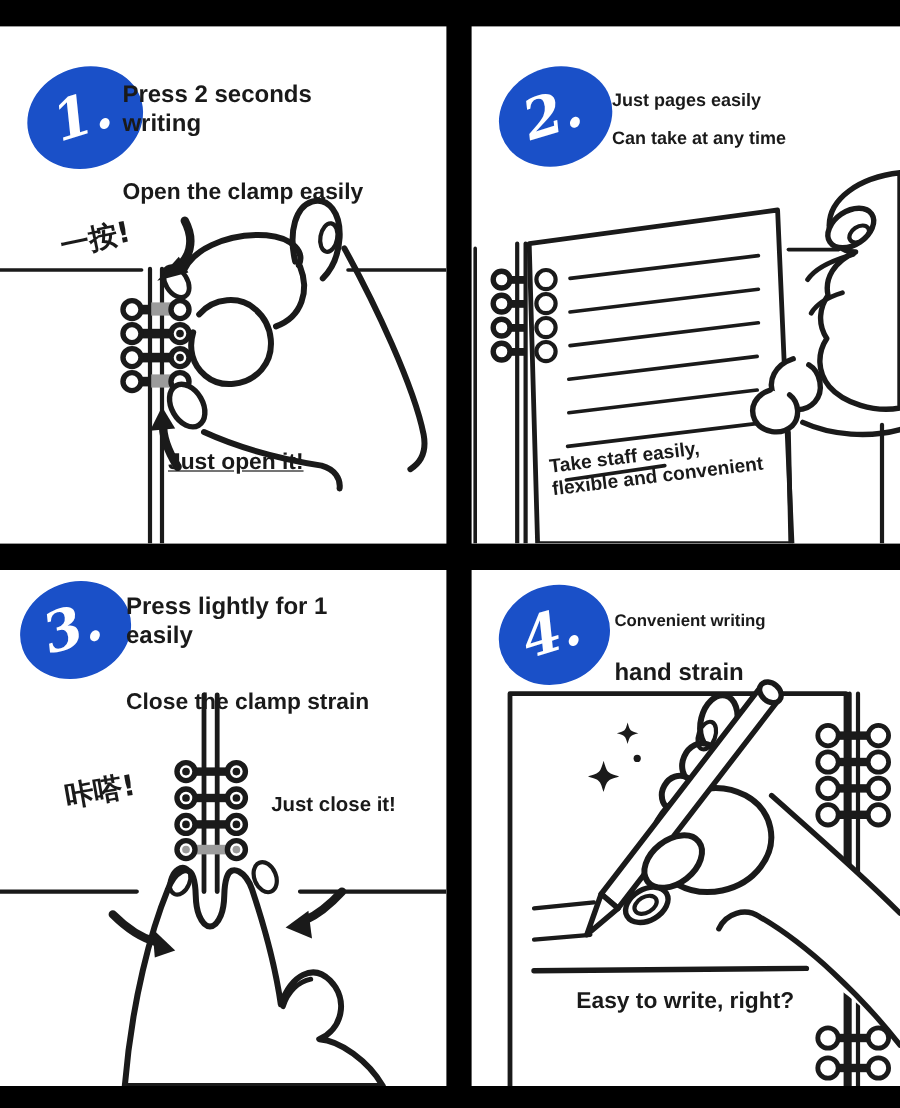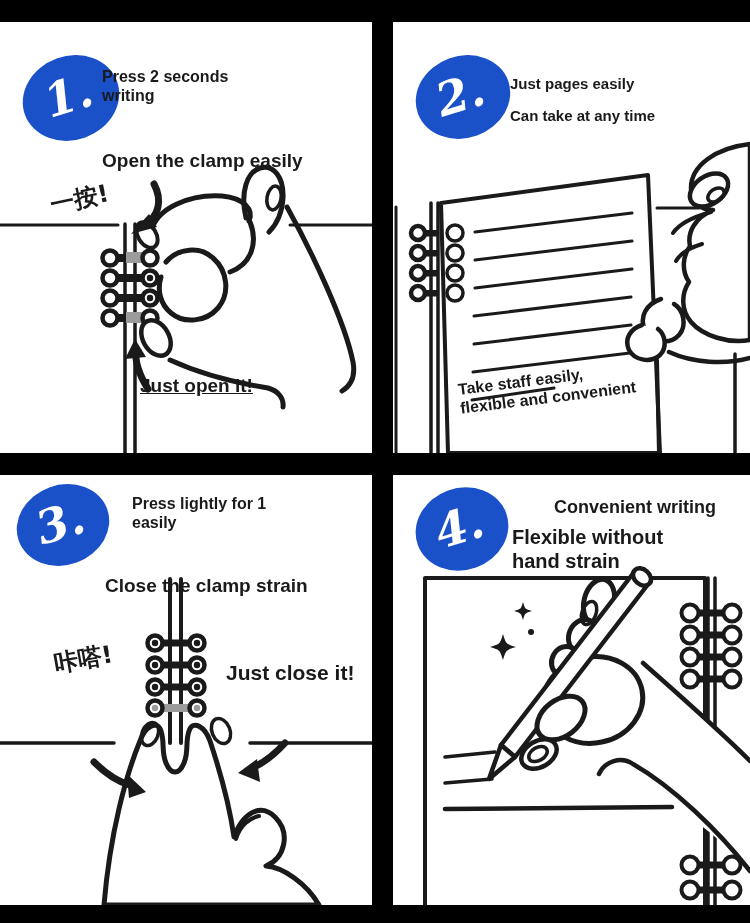--- a/index.html
+++ b/index.html
@@ -5,21 +5,21 @@
   html,body{margin:0;padding:0;background:#000;}
   #sheet{position:relative;width:750px;height:923px;background:#000;overflow:hidden;
          font-family:"Liberation Sans",sans-serif;}
   .panel{position:absolute;background:#fff;overflow:hidden;}
   #p1{left:0;top:22px;width:372px;height:431px;}
   #p2{left:393px;top:22px;width:357px;height:431px;}
   #p3{left:0;top:475px;width:372px;height:430px;}
   #p4{left:393px;top:475px;width:357px;height:430px;}
   .draw{position:absolute;left:0;top:0;}
   .txt{position:absolute;color:#1a1a1a;font-weight:700;white-space:nowrap;line-height:1.18;}
-  .sub{font-size:16px;}
+  .sub{font-size:20px;}
   .big{font-size:19px;margin-top:44px;}
   .badge{position:absolute;border-radius:50%;background:#1a50c8;transform:rotate(-20deg);
          display:flex;align-items:center;justify-content:center;}
   .num{font-family:"DejaVu Serif",serif;font-style:italic;font-weight:700;font-size:46px;
        color:#fff;transform:rotate(3deg) translate(-2px,-3px);}
   .sfx{font-family:"DejaVu Sans",sans-serif;font-size:24px;font-weight:700;}
   .rot{transform-origin:left top;}
 </style>
 </head>
 <body>
@@ -169,27 +169,27 @@
         <polygon points="146,317 127,299 129,323" fill="#1a1a1a"></polygon>
       </g>
       <g>
         <path d="M285,268 C273,281 263,288 254,292" fill="none" stroke="#1a1a1a" stroke-width="7" stroke-linecap="round"></path>
         <polygon points="238,298 257,284 260,307" fill="#1a1a1a"></polygon>
       </g>
     </svg>
     <div class="badge" style="left:16px;top:10px;width:94px;height:80px;">
       <span class="num">3.</span>
     </div>
-    <div class="txt sub" style="left:105px;top:20px;margin-left:27px;">
+    <div class="txt sub" style="left:105px;top:20px;">
       <span>Press lightly for 1</span><br>
       <span>easily</span>
     </div>
     <div class="txt big" style="left:105px;top:56px;">Close the clamp strain</div>
     <div class="txt sfx" style="left:54px;top:170px;transform:rotate(-10deg);">咔嗒!</div>
-    <div class="txt" style="left:226px;top:186px;font-size:21px;">Just close it!</div>
+    <div class="txt" style="left:226px;top:186px;font-size:17px;">Just close it!</div>
   </section>
 
   <section class="panel" id="p4">
     <svg class="draw" width="357" height="430" viewBox="0 0 357 430">
       <g fill="none" stroke="#1a1a1a" stroke-linecap="round" stroke-linejoin="round">
         <path d="M32,430 V103 H312 V430" stroke-width="4"></path>
         <path d="M315,103 V430 M322,103 V430" stroke-width="3.5"></path>
       </g>
       <g>
         <rect x="288" y="134.5" width="58" height="7" fill="#1a1a1a"></rect>
@@ -237,20 +237,21 @@
         <path d="M130,127 C132,134 132,134 139,136 C132,138 132,138 130,145 C128,138 128,138 121,136 C128,134 128,134 130,127 Z"></path>
         <path d="M110,159 C113,169 113,169 123,172 C113,175 113,175 110,185 C107,175 107,175 97,172 C107,169 107,169 110,159 Z"></path>
         <circle cx="138" cy="157" r="3"></circle>
       </g>
       <path d="M52,282 L102,277 M52,308 L99,304" fill="none" stroke="#1a1a1a" stroke-width="3.5" stroke-linecap="round"></path>
       <path d="M52,334 L279,332" fill="none" stroke="#1a1a1a" stroke-width="4.5" stroke-linecap="round"></path>
     </svg>
     <div class="badge" style="left:22px;top:13px;width:94px;height:82px;">
       <span class="num">4.</span>
     </div>
-    <div class="txt" style="left:119px;top:22px;font-size:18px;margin-left:42px;">Convenient writing</div>
+    <div class="txt" style="left:119px;top:34px;font-size:14px;">Convenient writing</div>
     <div class="txt" style="left:119px;top:50px;font-size:20px;line-height:1.22;">
-      <span>Flexible without</span><br>
+      <br>
       <span>hand strain</span>
     </div>
+    <div class="txt" style="left:58px;top:349px;width:240px;text-align:center;font-size:19px;">Easy to write, right?</div>
   </section>
 
 </div>
 
 </body></html>

